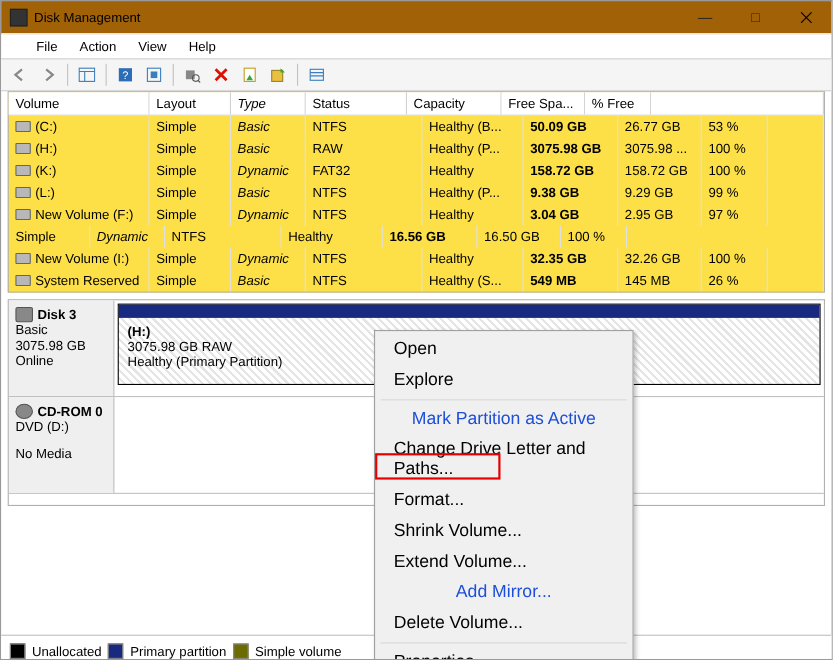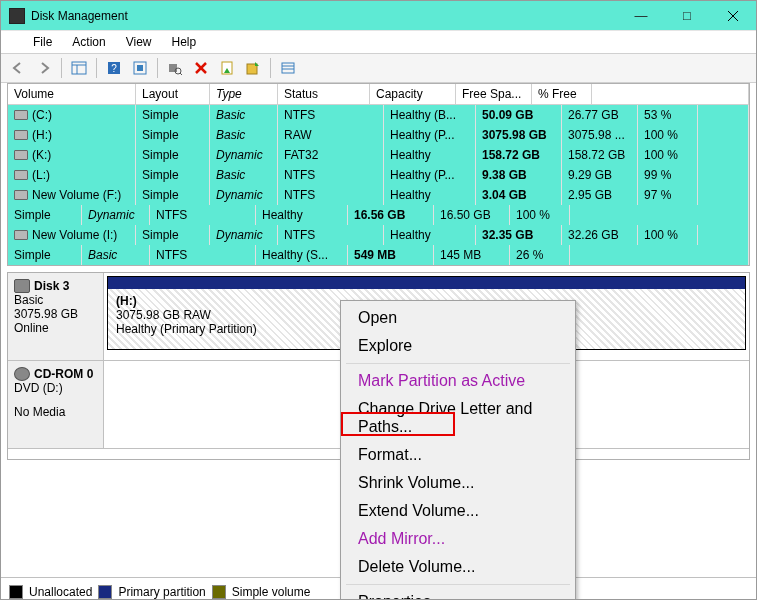--- a/index.html
+++ b/index.html
@@ -1,49 +1,49 @@
 <!DOCTYPE html>
 <html><head>
 <meta charset="utf-8">
 <style>
 * { box-sizing: border-box; margin: 0; padding: 0; }
 body { font-family: "Segoe UI", Tahoma, sans-serif; font-size: 12px; background: #fff; width: 757px; height: 600px; position: relative; overflow: hidden; border: 1px solid #999; }
-.titlebar { height: 30px; display: flex; align-items: center; padding-left: 8px; background: #5eead4; border-bottom: 1px solid #e5e5e5; }
+.titlebar { height: 30px; display: flex; align-items: center; padding-left: 8px; background: #a16207; border-bottom: 1px solid #e5e5e5; }
 .titlebar .ticon { width: 16px; height: 16px; margin-right: 6px; display: inline-block; background: #333; border: 1px solid #222; }
 .titlebar .title-text { flex: 1; font-size: 12px; color: #000; }
 .tbtn { width: 46px; height: 30px; display: flex; align-items: center; justify-content: center; font-size: 13px; font-family: "Segoe UI Symbol", sans-serif; color: #222; }
 .tbtn.close svg { width: 10px; height: 10px; }
 .menubar { height: 22px; display: flex; align-items: center; padding-left: 24px; gap: 4px; }
 .menubar .menu-item { padding: 2px 8px; font-size: 12px; }
 .toolbar { height: 30px; display: flex; align-items: center; padding-left: 6px; gap: 4px; border-top: 1px solid #d0d0d0; border-bottom: 1px solid #d0d0d0; background: #f5f5f5; }
 .toolbar .tb { width: 22px; height: 22px; display: flex; align-items: center; justify-content: center; border: 1px solid transparent; }
 .toolbar .sep { width: 1px; height: 20px; background: #c0c0c0; margin: 0 2px; }
 .icon-svg { width: 16px; height: 16px; }
-.volumes { border: 1px solid #b0b0b0; margin: 0 6px; background: #5eead4; }
+.volumes { border: 1px solid #b0b0b0; margin: 0 6px; background: #fde047; }
 .vol-head { display: flex; background: #fff; border-bottom: 1px solid #d0d0d0; }
 .vol-head .col, .vol-row .col { padding: 3px 6px; border-right: 1px solid #e0e0e0; overflow: hidden; white-space: nowrap; text-overflow: ellipsis; }
 .vol-head .col { background: #fff; font-weight: 400; border-right: 1px solid #d0d0d0; position: relative; }
 .vol-row { display: flex; }
 .vol-row .col0 { display: flex; align-items: center; }
 .vol-icon { width: 14px; height: 10px; border: 1px solid #666; background: #b8b8b8; margin-right: 4px; display: inline-block; border-radius: 1px; }
 .col0{width:128px;} .col1{width:74px;} .col2{width:68px;font-style:italic;} .col3{width:106px;} .col4{width:92px;} .col5{width:86px;font-weight:bold;} .col6{width:76px;} .col7{width:60px;} .col8{flex:1;border-right:none;}
 .disk-panel { margin: 6px; border: 1px solid #b0b0b0; height: 188px; overflow-y: scroll; background: #fff; }
 .disk-row { display: flex; border-bottom: 1px solid #c0c0c0; min-height: 88px; }
 .disk-label { width: 96px; padding: 6px; border-right: 1px solid #c0c0c0; background: #efefef; }
 .disk-label .dlbl { display: flex; align-items: center; font-weight: bold; }
 .disk-ico { width: 16px; height: 14px; background: #888; border: 1px solid #555; margin-right: 4px; display: inline-block; border-radius: 2px; }
 .disk-part-area { flex: 1; padding: 3px; position: relative; }
 .part-box { border: 1px solid #000; height: 74px; background: repeating-linear-gradient(45deg, #fff, #fff 3px, #e5e5e5 3px, #e5e5e5 5px); position: relative; }
 .part-header { height: 12px; background: #182980; }
 .part-inner { padding: 5px 8px; font-size: 12px; }
 .legend { position: absolute; bottom: 0; left: 0; right: 0; height: 22px; border-top: 1px solid #c0c0c0; display: flex; align-items: flex-end; padding-left: 8px; gap: 6px; font-size: 12px; background: #fff; }
 .legend .swatch { width: 14px; height: 14px; display: inline-block; border: 1px solid #888; }
 .context-menu { position: absolute; left: 339px; top: 299px; width: 236px; background: #f0f0f0; border: 1px solid #a0a0a0; box-shadow: 2px 2px 4px rgba(0,0,0,0.25); padding: 3px; }
 .context-menu .item { padding: 5px 14px; font-size: 16px; color: #000; background: #f0f0f0; }
-.context-menu .item.disabled { color: #a21caf; }
+.context-menu .item.disabled { color: #1d4ed8; text-align: center; }
 .context-menu .sep { height: 1px; background: #d7d7d7; margin: 3px 2px; }
 .highlight-box { position: absolute; border: 2px solid #e60000; pointer-events: none; }
 </style>
 </head>
 <body>
 
 <div class="titlebar">
   <span class="ticon"></span>
   <span class="title-text">Disk Management</span>
   <div class="tbtn">—</div>
@@ -231,20 +231,24 @@
         <div class="col col1">Simple</div>
         <div class="col col2">Dynamic</div>
         <div class="col col3">NTFS</div>
         <div class="col col4">Healthy</div>
         <div class="col col5">32.35 GB</div>
         <div class="col col6">32.26 GB</div>
         <div class="col col7">100 %</div>
         <div class="col col8"></div>
       </div>
       <div class="vol-row">
+        <div class="col col0">
+          <span class="vol-icon"></span>
+          <span>System Reserved</span>
+        </div>
         <div class="col col1">Simple</div>
         <div class="col col2">Basic</div>
         <div class="col col3">NTFS</div>
         <div class="col col4">Healthy (S...</div>
         <div class="col col5">549 MB</div>
         <div class="col col6">145 MB</div>
         <div class="col col7">26 %</div>
         <div class="col col8"></div>
       </div>
     </div>

